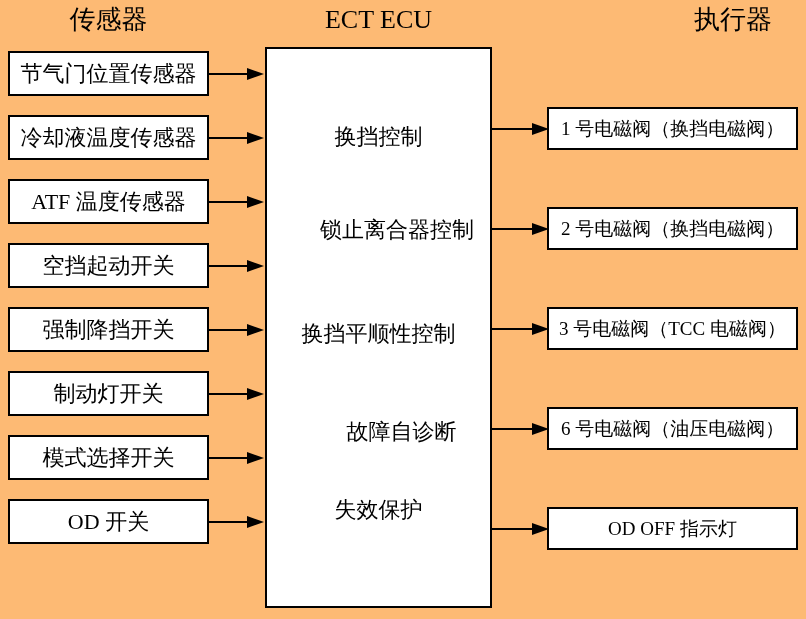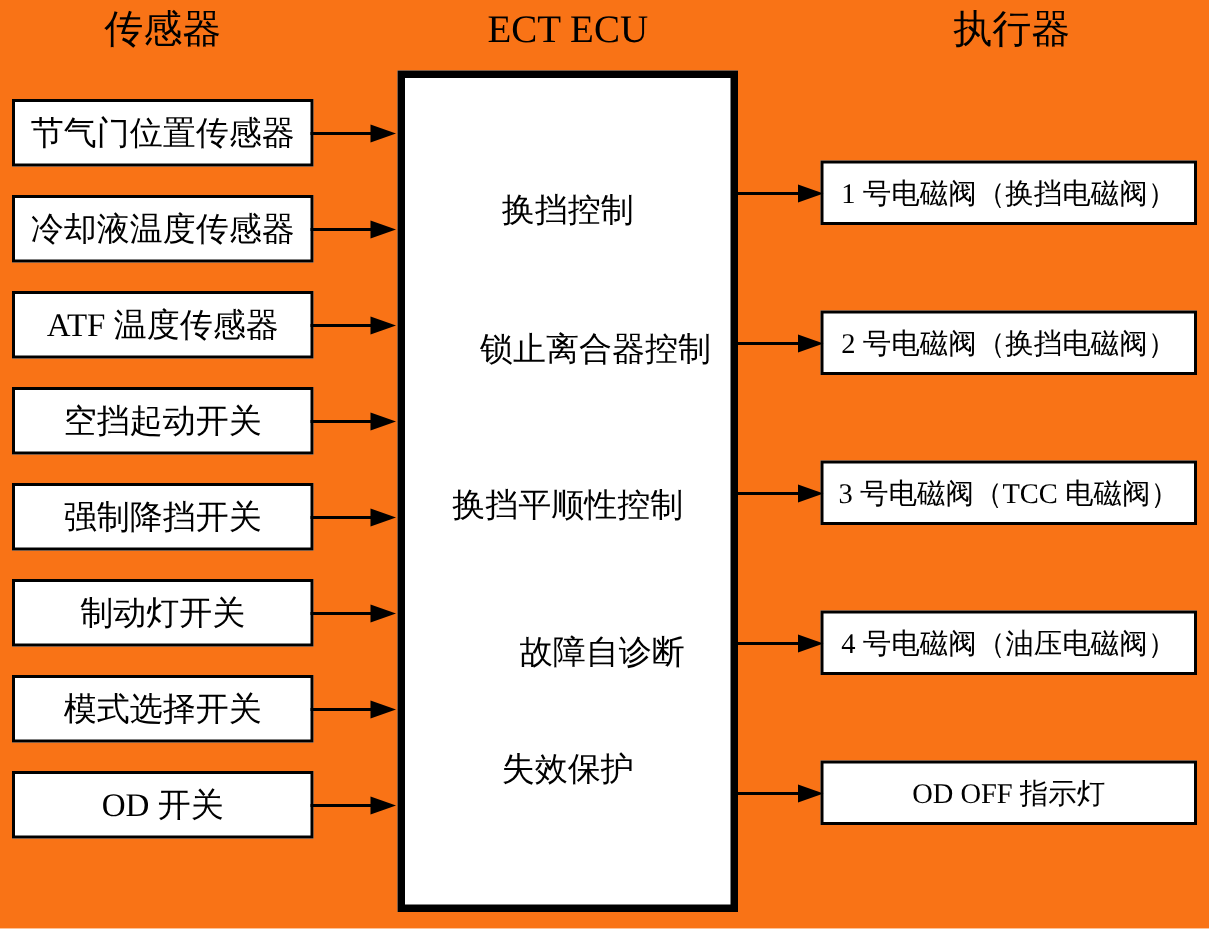--- a/index.html
+++ b/index.html
@@ -4,42 +4,42 @@
 <style>
   html, body {
     margin: 0;
     padding: 0;
     background: #ffffff;
   }
   .canvas {
     position: relative;
     width: 806px;
     height: 619px;
-    background: #f97316;
+    background: #fdba74;
     font-family: "Liberation Serif", "DejaVu Serif", serif;
     color: #000000;
     overflow: hidden;
   }
   .col-header {
     position: absolute;
     top: 4px;
     height: 32px;
     line-height: 32px;
     text-align: center;
     font-size: 26px;
     white-space: nowrap;
   }
   .header-sensors   { left: 8px;   width: 201px; }
   .header-ecu       { left: 265px; width: 227px; }
-  .header-actuators { left: 549px; width: 251px; }
+  .header-actuators { left: 521px; width: 251px; text-align: right; }
 
   .left-col {
     position: absolute;
     left: 8px;
-    top: 66px;
+    top: 51px;
     width: 201px;
     display: flex;
     flex-direction: column;
     gap: 19px;
   }
   .right-col {
     position: absolute;
     left: 547px;
     top: 107px;
     width: 251px;
@@ -60,21 +60,21 @@
   .left-box  { height: 45px; font-size: 22px; }
   .right-box { height: 43px; font-size: 19px; }
 
   .ecu-box {
     position: absolute;
     left: 265px;
     top: 47px;
     width: 227px;
     height: 561px;
     box-sizing: border-box;
-    border: 5px solid #000000;
+    border: 2px solid #000000;
     background: #ffffff;
   }
   .ecu-label {
     position: absolute;
     left: 0;
     right: 0;
     height: 30px;
     line-height: 30px;
     text-align: center;
     font-size: 22px;
@@ -206,21 +206,21 @@
         </span>
     </div>
     <div class="box right-box">
       <span>3 号电磁阀（TCC 电磁阀）</span>
       <span class="arrow arrow-in">
           <span class="shaft"></span>
           <span class="head"></span>
         </span>
     </div>
     <div class="box right-box">
-      <span>4 号电磁阀（油压电磁阀）</span>
+      <span>6 号电磁阀（油压电磁阀）</span>
       <span class="arrow arrow-in">
           <span class="shaft"></span>
           <span class="head"></span>
         </span>
     </div>
     <div class="box right-box">
       <span>OD OFF 指示灯</span>
       <span class="arrow arrow-in">
           <span class="shaft"></span>
           <span class="head"></span>

